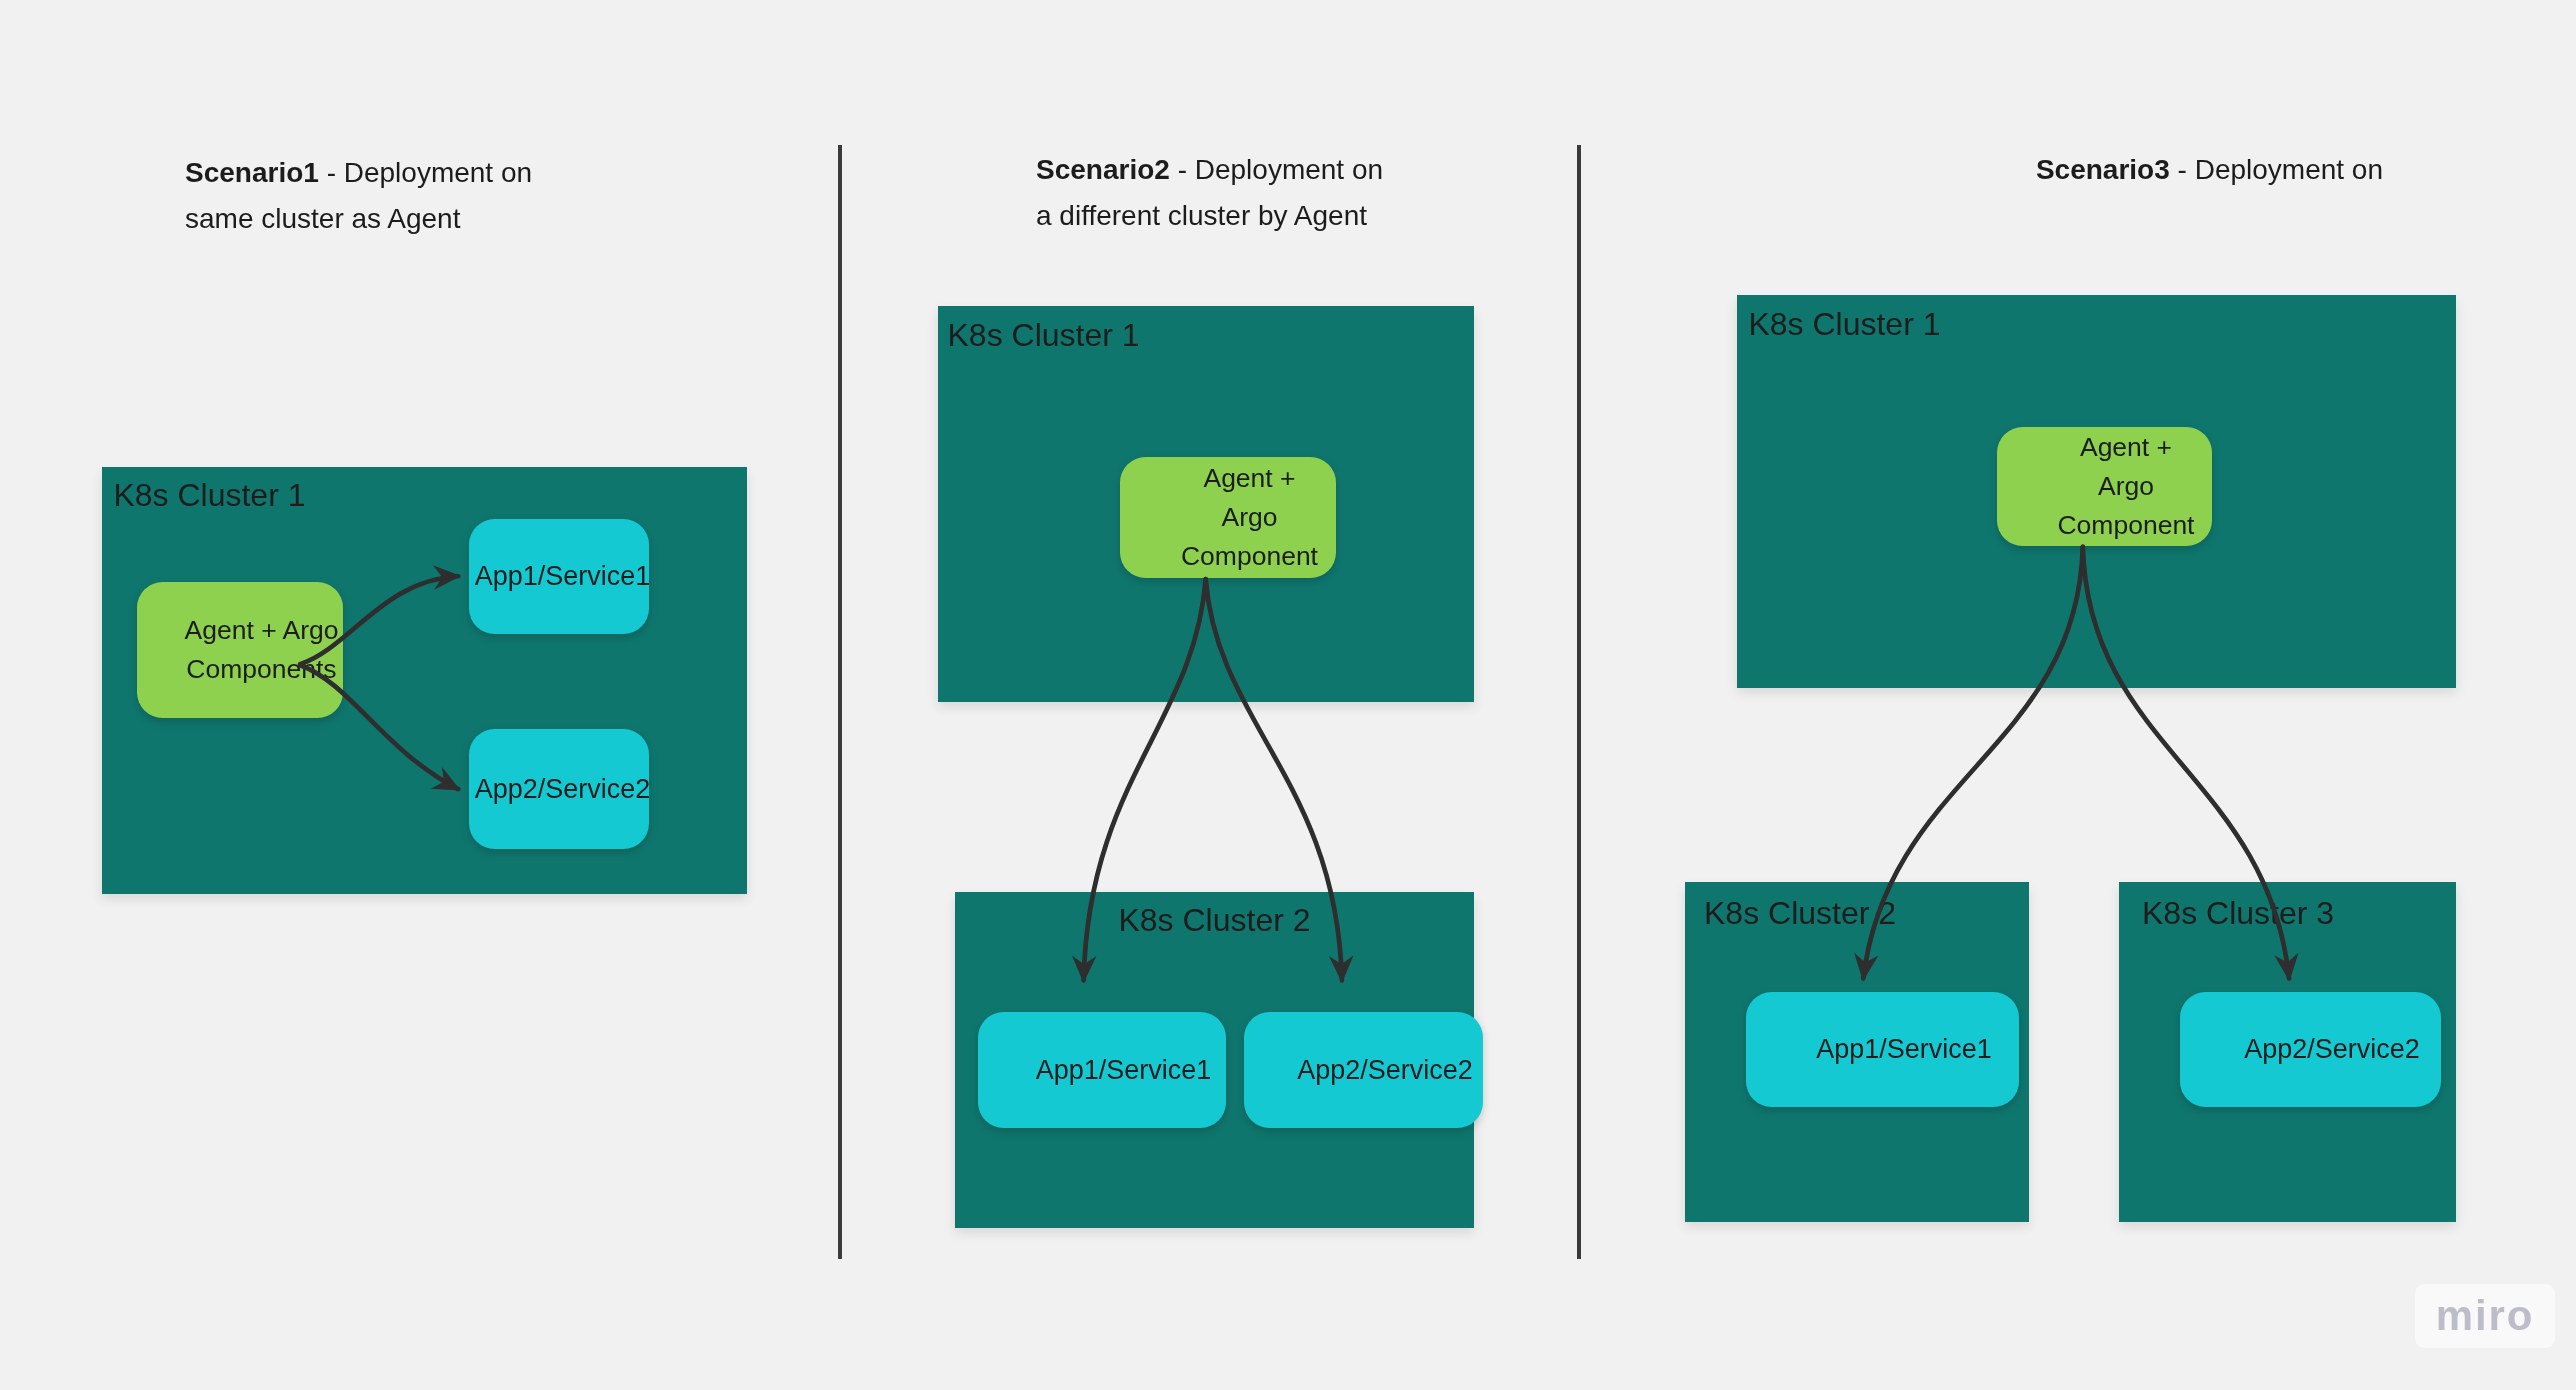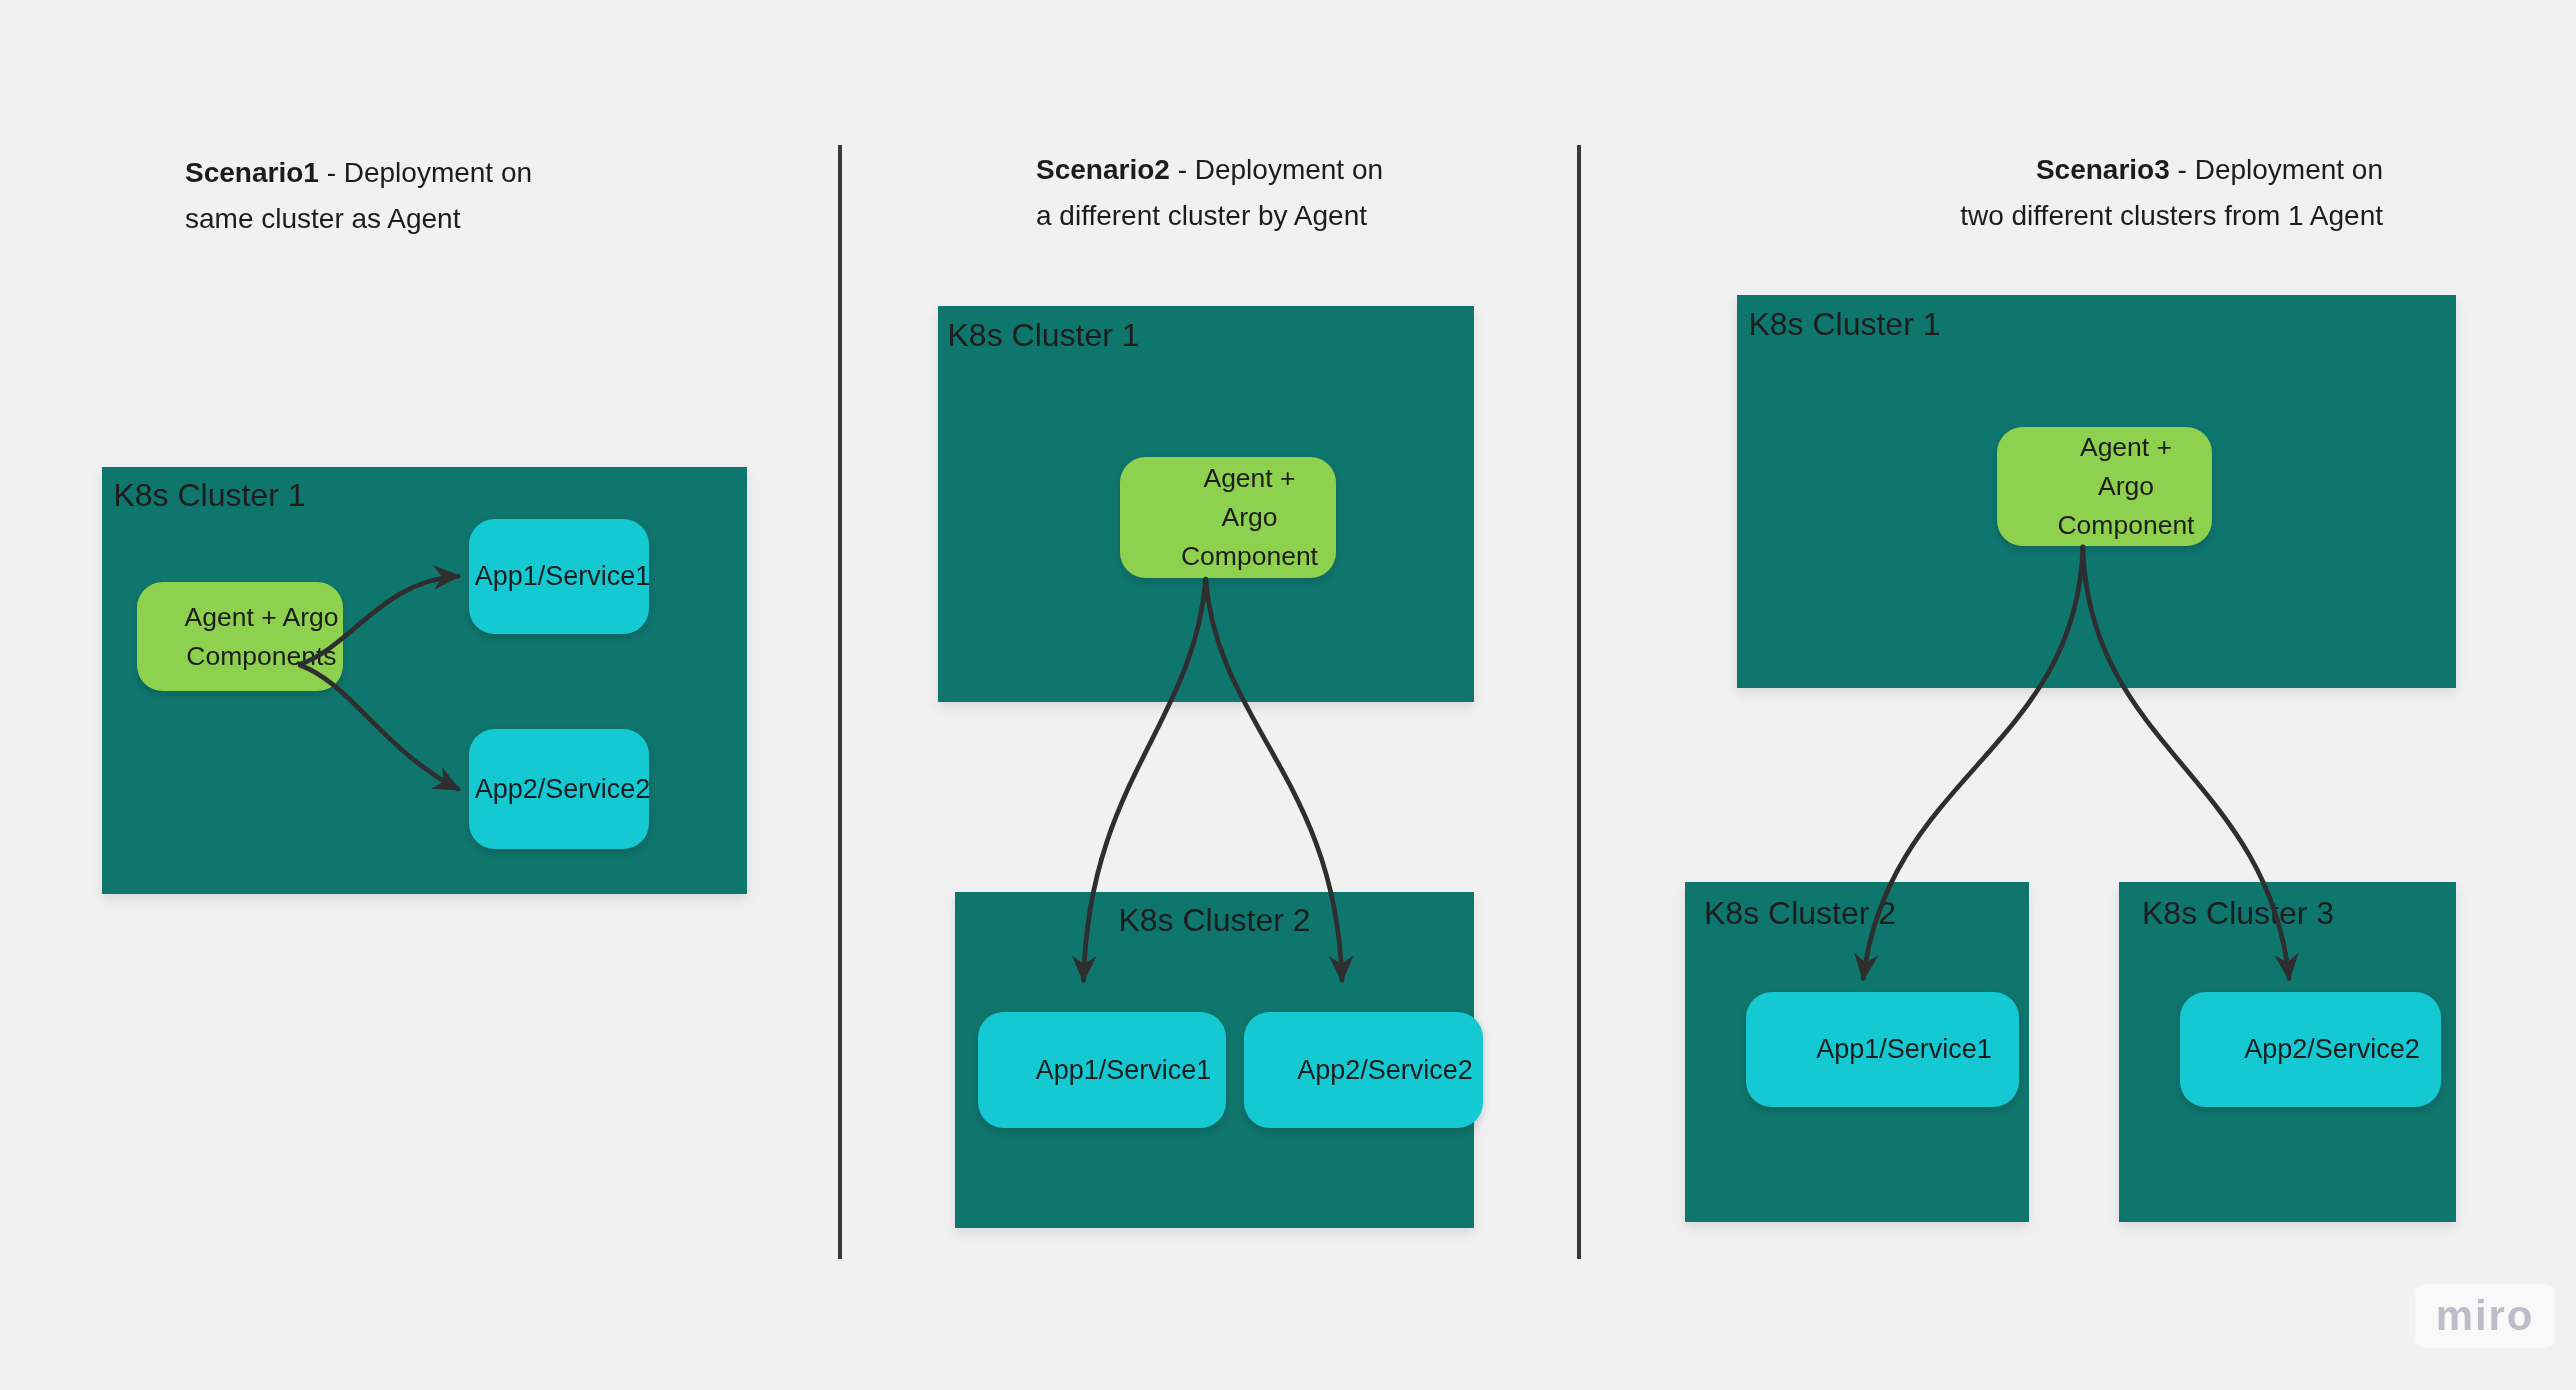--- a/index.html
+++ b/index.html
@@ -40,27 +40,26 @@
   <div class="title" style="left:185px;top:150px;width:511px;">
     <div><span class="b">Scenario1</span><span> - Deployment on</span></div>
     <div>same cluster as Agent</div>
   </div>
   <div class="title" style="left:1036px;top:147px;width:511px;">
     <div><span class="b">Scenario2</span><span> - Deployment on</span></div>
     <div>a different cluster by Agent</div>
   </div>
   <div class="title" style="left:1777px;top:147px;width:606px;text-align:right;">
     <div><span class="b">Scenario3</span><span> - Deployment on</span></div>
-    <div>two different clusters from 1 Agent</div>
   </div>
 
   <div class="cluster" style="left:102px;top:467px;width:645px;height:427px;">
     <div class="cluster-label" style="padding:9.5px 0 0 11.4px;">K8s Cluster 1</div>
   </div>
-  <div class="node green" style="left:137px;top:582px;width:163px;height:109px;">
+  <div class="node green" style="left:137px;top:582px;width:163px;height:136px;">
     <div>Agent + Argo</div>
     <div>Components</div>
   </div>
   <div class="node cyan left-text" style="left:469px;top:519px;width:180px;height:115px;justify-content:center;">
     <div>App1/Service1</div>
   </div>
   <div class="node cyan left-text" style="left:469px;top:729px;width:180px;height:120px;justify-content:center;">
     <div>App2/Service2</div>
   </div>
 

